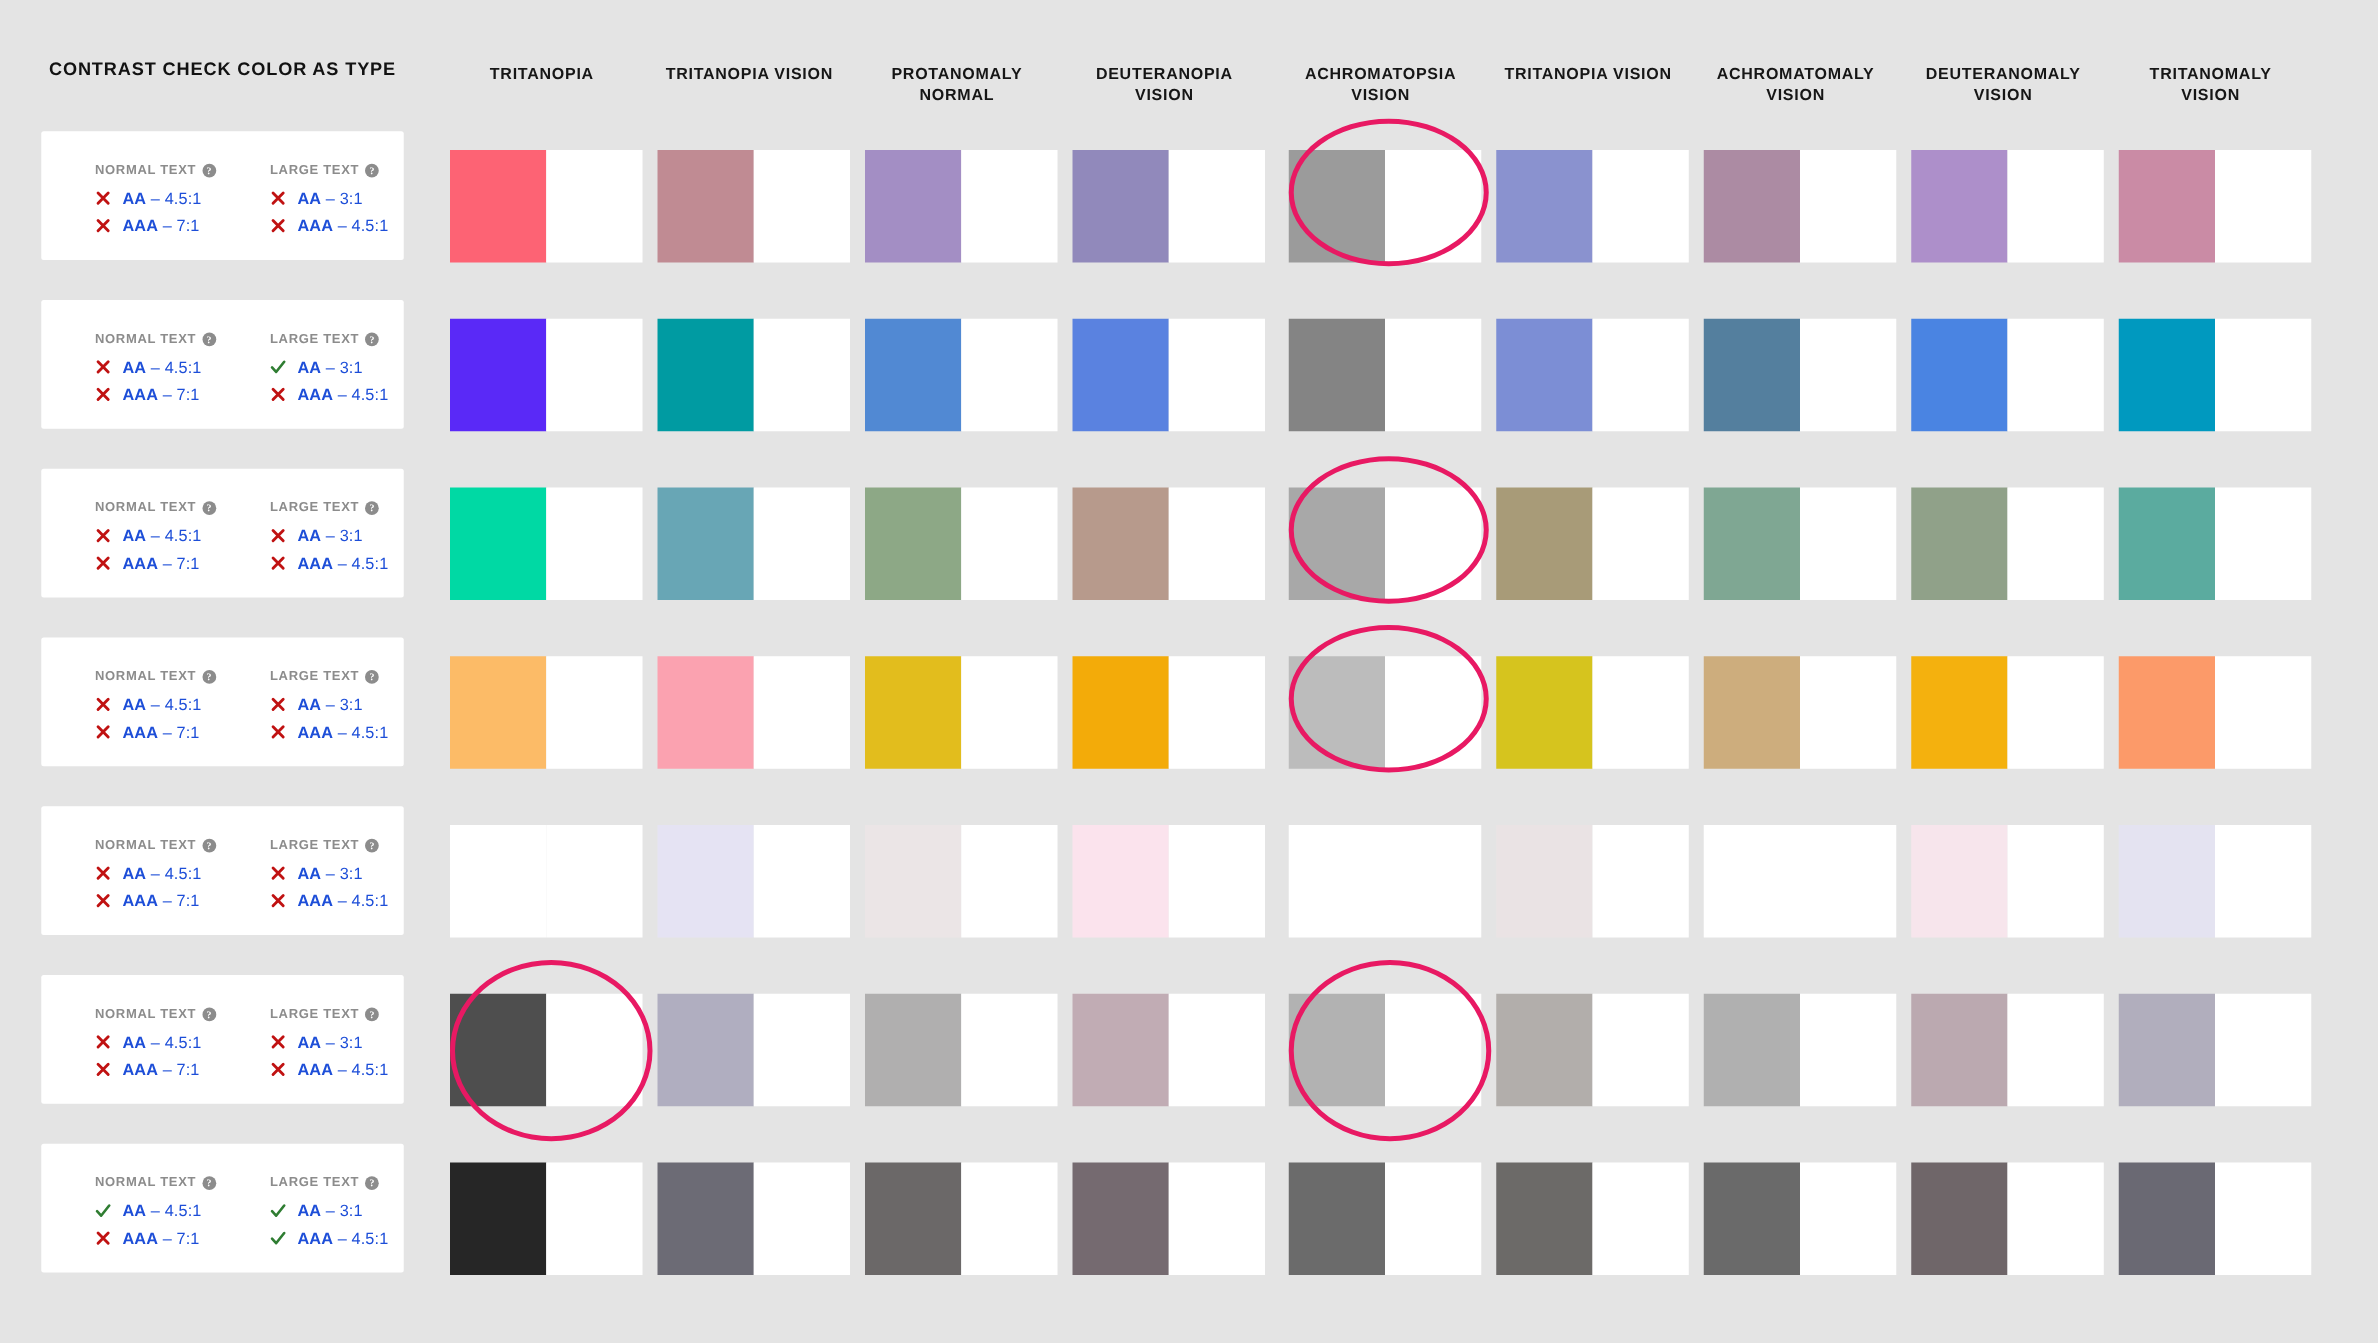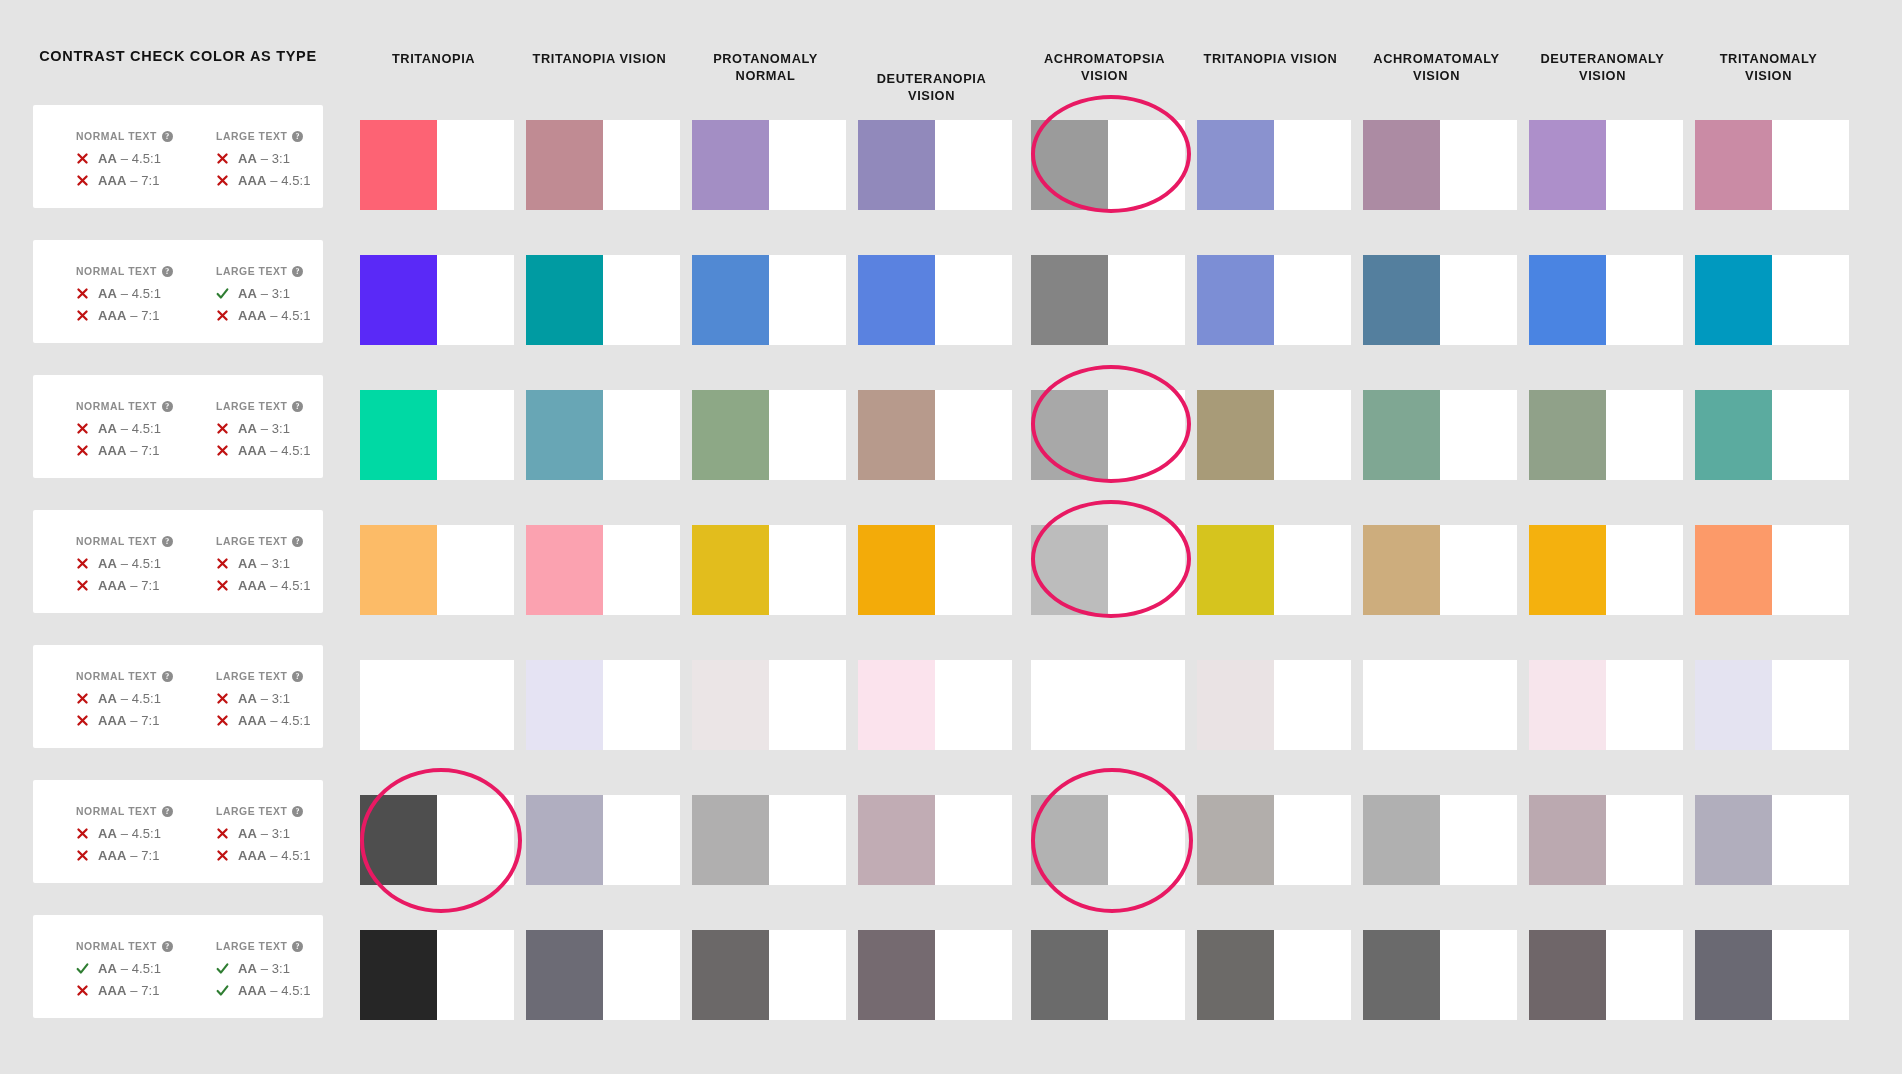--- a/index.html
+++ b/index.html
@@ -91,21 +91,21 @@
   .crit-row {
     display: flex;
     align-items: center;
     gap: 9px;
     margin-bottom: 7px;
     white-space: nowrap;
   }
   .mark { width: 13px; height: 13px; flex: 0 0 13px; }
   .crit-label {
     font-size: 13px;
-    color: #737373;
+    color: #1d4ed8;
     letter-spacing: 0.1px;
   }
   .crit-label b { font-weight: bold; }
 
   
   .swatch {
     position: absolute;
     width: 63px;
     height: 75px;
   }
@@ -129,21 +129,21 @@
 
 <div id="app">
 
   <div class="header-row">
     <div class="left-title">CONTRAST CHECK
 COLOR AS TYPE</div>
     <div id="col-heads">
         <div class="col-head" style="left: 360px; width: 147px;">TRITANOPIA</div>
         <div class="col-head" style="left: 526px; width: 147px;">TRITANOPIA VISION</div>
         <div class="col-head" style="left: 692px; width: 147px;">PROTANOMALY NORMAL</div>
-        <div class="col-head" style="left: 858px; width: 147px; margin-top: 20px;">DEUTERANOPIA VISION</div>
+        <div class="col-head" style="left: 858px; width: 147px;">DEUTERANOPIA VISION</div>
         <div class="col-head" style="left: 1031px; width: 147px;">ACHROMATOPSIA
 VISION</div>
         <div class="col-head" style="left: 1197px; width: 147px;">TRITANOPIA VISION</div>
         <div class="col-head" style="left: 1363px; width: 147px;">ACHROMATOMALY
 VISION</div>
         <div class="col-head" style="left: 1529px; width: 147px;">DEUTERANOMALY
 VISION</div>
         <div class="col-head" style="left: 1695px; width: 147px;">TRITANOMALY VISION</div>
       </div>
   </div>

